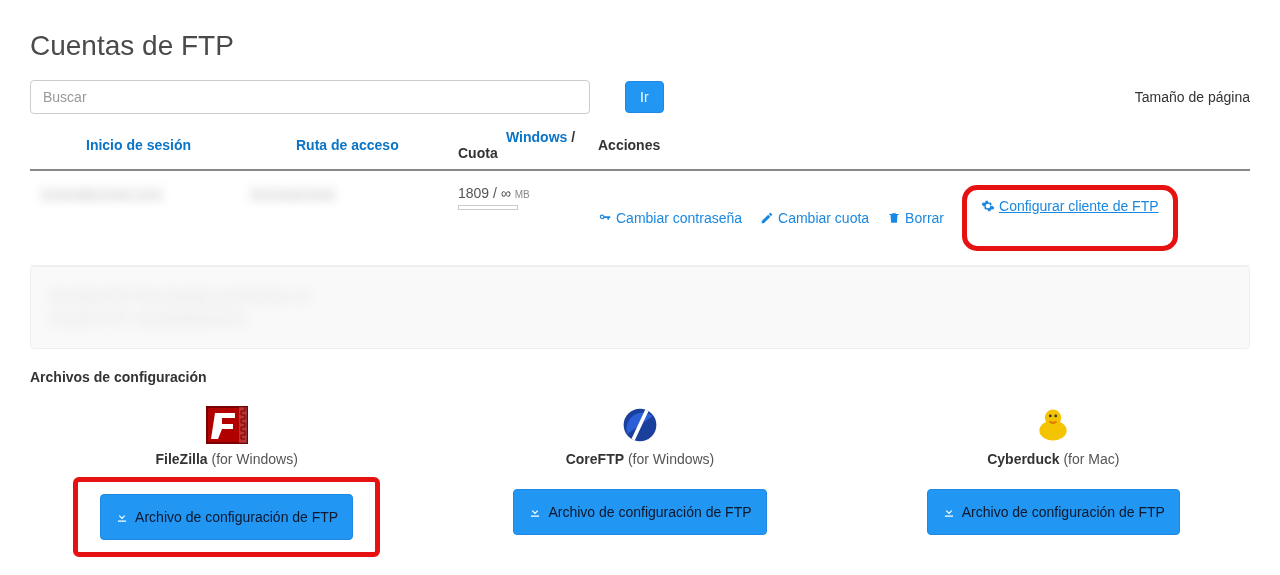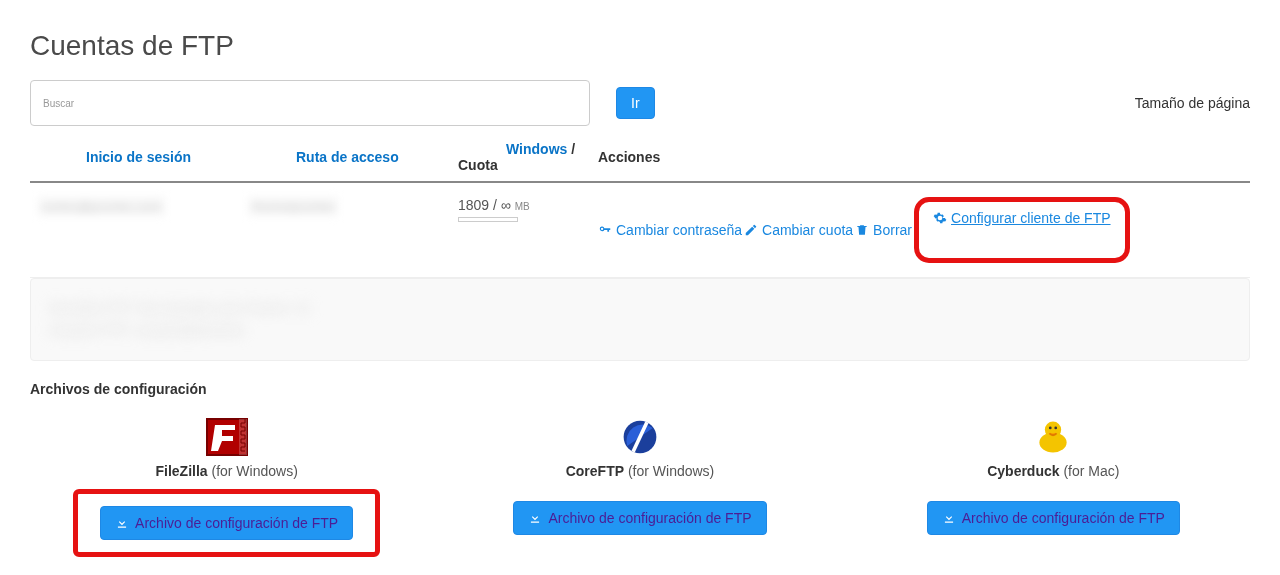--- a/index.html
+++ b/index.html
@@ -1,54 +1,54 @@
 <!DOCTYPE html>
 <html><head>
 <meta charset="utf-8">
 <style>
 * { box-sizing: border-box; margin: 0; padding: 0; }
 body { font-family: -apple-system, BlinkMacSystemFont, "Segoe UI", Helvetica, Arial, sans-serif; background: #fff; color: #333; font-size: 14px; }
 .container { padding: 10px 30px; }
 h1 { font-size: 28px; font-weight: 400; color: #4a4a4a; margin: 20px 0 18px 0; }
 .search-row { display: flex; align-items: center; justify-content: space-between; margin-bottom: 15px; }
 .search-left { display: flex; align-items: center; gap: 10px; }
-.search-input { width: 560px; height: 46px; padding: 6px 12px; border: 1px solid #ccc; border-radius: 4px; font-size: 10px; color: #555; }
+.search-input { width: 560px; height: 34px; padding: 6px 12px; border: 1px solid #ccc; border-radius: 4px; font-size: 14px; color: #555; }
 .search-input::placeholder { color: #999; }
-.btn-go { background: #2196F3; color: #fff; border: 1px solid #1e88e5; border-radius: 4px; padding: 7px 14px; font-size: 14px; cursor: pointer; margin-left: 16px; }
+.btn-go { background: #2196F3; color: #fff; border: 1px solid #1e88e5; border-radius: 4px; padding: 7px 14px; font-size: 14px; cursor: pointer; margin-left: 25px; }
 .page-size { color: #333; font-size: 14px; }
 .table-header { display: flex; align-items: center; border-bottom: 2px solid #888; padding-bottom: 8px; margin-top: 10px; }
 .col { padding: 0 8px; }
 .col-login { width: 210px; }
 .col-path { width: 210px; }
 .col-usage { width: 140px; }
 .col-actions { flex: 1; }
 .th-link { color: #0a74c7; font-weight: 700; font-size: 14px; cursor: pointer; margin-left: 48px; }
 .th-text { color: #333; font-weight: 700; font-size: 14px; }
 .usage-sep { color: #333; font-weight: 700; }
 .table-row { display: flex; align-items: flex-start; padding: 14px 0; border-bottom: 1px solid #eee; }
 .blur-box { filter: blur(4px); color: #ccc; background: #f8f8f8; font-size: 13px; display: inline-block; padding: 2px 4px; }
 .usage-block { display: flex; flex-direction: column; gap: 4px; }
 .usage-text { font-size: 14px; color: #555; }
 .usage-mb { font-size: 10px; color: #888; text-transform: uppercase; }
 .progress { width: 60px; height: 5px; border: 1px solid #ccc; }
-.actions-row { display: flex; align-items: center; gap: 2px; flex-wrap: wrap; }
+.actions-row { display: flex; align-items: center; gap: 18px; flex-wrap: wrap; }
 .action-link { color: #1a88e0; font-size: 14px; display: inline-flex; align-items: center; gap: 4px; cursor: pointer; text-decoration: none; }
 .action-link svg { width: 14px; height: 14px; }
 .highlight-red { border: 5px solid #e61212; border-radius: 15px; padding: 8px 14px 30px 14px; display: inline-block; }
 .config-underline { text-decoration: underline; }
 .section-title { font-weight: 700; color: #333; font-size: 14px; margin: 20px 0 10px 0; }
 .manual-box { background: #f9f9f9; border: 1px solid #eee; border-radius: 4px; padding: 18px; margin-bottom: 20px; }
 .manual-blur { filter: blur(7px); color: #d8d8d8; line-height: 1.6; }
 .clients-row { display: flex; justify-content: space-around; margin-top: 20px; gap: 20px; }
 .client-col { text-align: center; flex: 1; display: flex; flex-direction: column; align-items: center; }
 .client-icon { width: 44px; height: 40px; margin-bottom: 6px; display: flex; align-items: center; justify-content: center; }
 .client-name { font-size: 14px; color: #333; margin-bottom: 10px; }
 .client-name strong { font-weight: 700; text-align: center; }
 .client-platform { font-weight: 400; color: #555; }
-.btn-download { background: #2196F3; color: #4c1d95; border: 1px solid #1e88e5; border-radius: 4px; padding: 8px 14px; font-size: 14px; cursor: pointer; display: inline-flex; align-items: center; gap: 6px; }
+.btn-download { background: #2196F3; color: #0f172a; border: 1px solid #1e88e5; border-radius: 4px; padding: 14px 14px; font-size: 14px; cursor: pointer; display: inline-flex; align-items: center; gap: 6px; }
 .btn-download svg { width: 14px; height: 14px; }
 .highlight-red-btn { border: 5px solid #e61212; border-radius: 6px; padding: 12px 22px; display: inline-block; margin-bottom: 4px; }
 .nobox { padding: 12px 22px; margin-bottom: 4px; }
 </style>
 </head>
 <body>
 
 <div class="container">
   <h1>Cuentas de FTP</h1>
 

